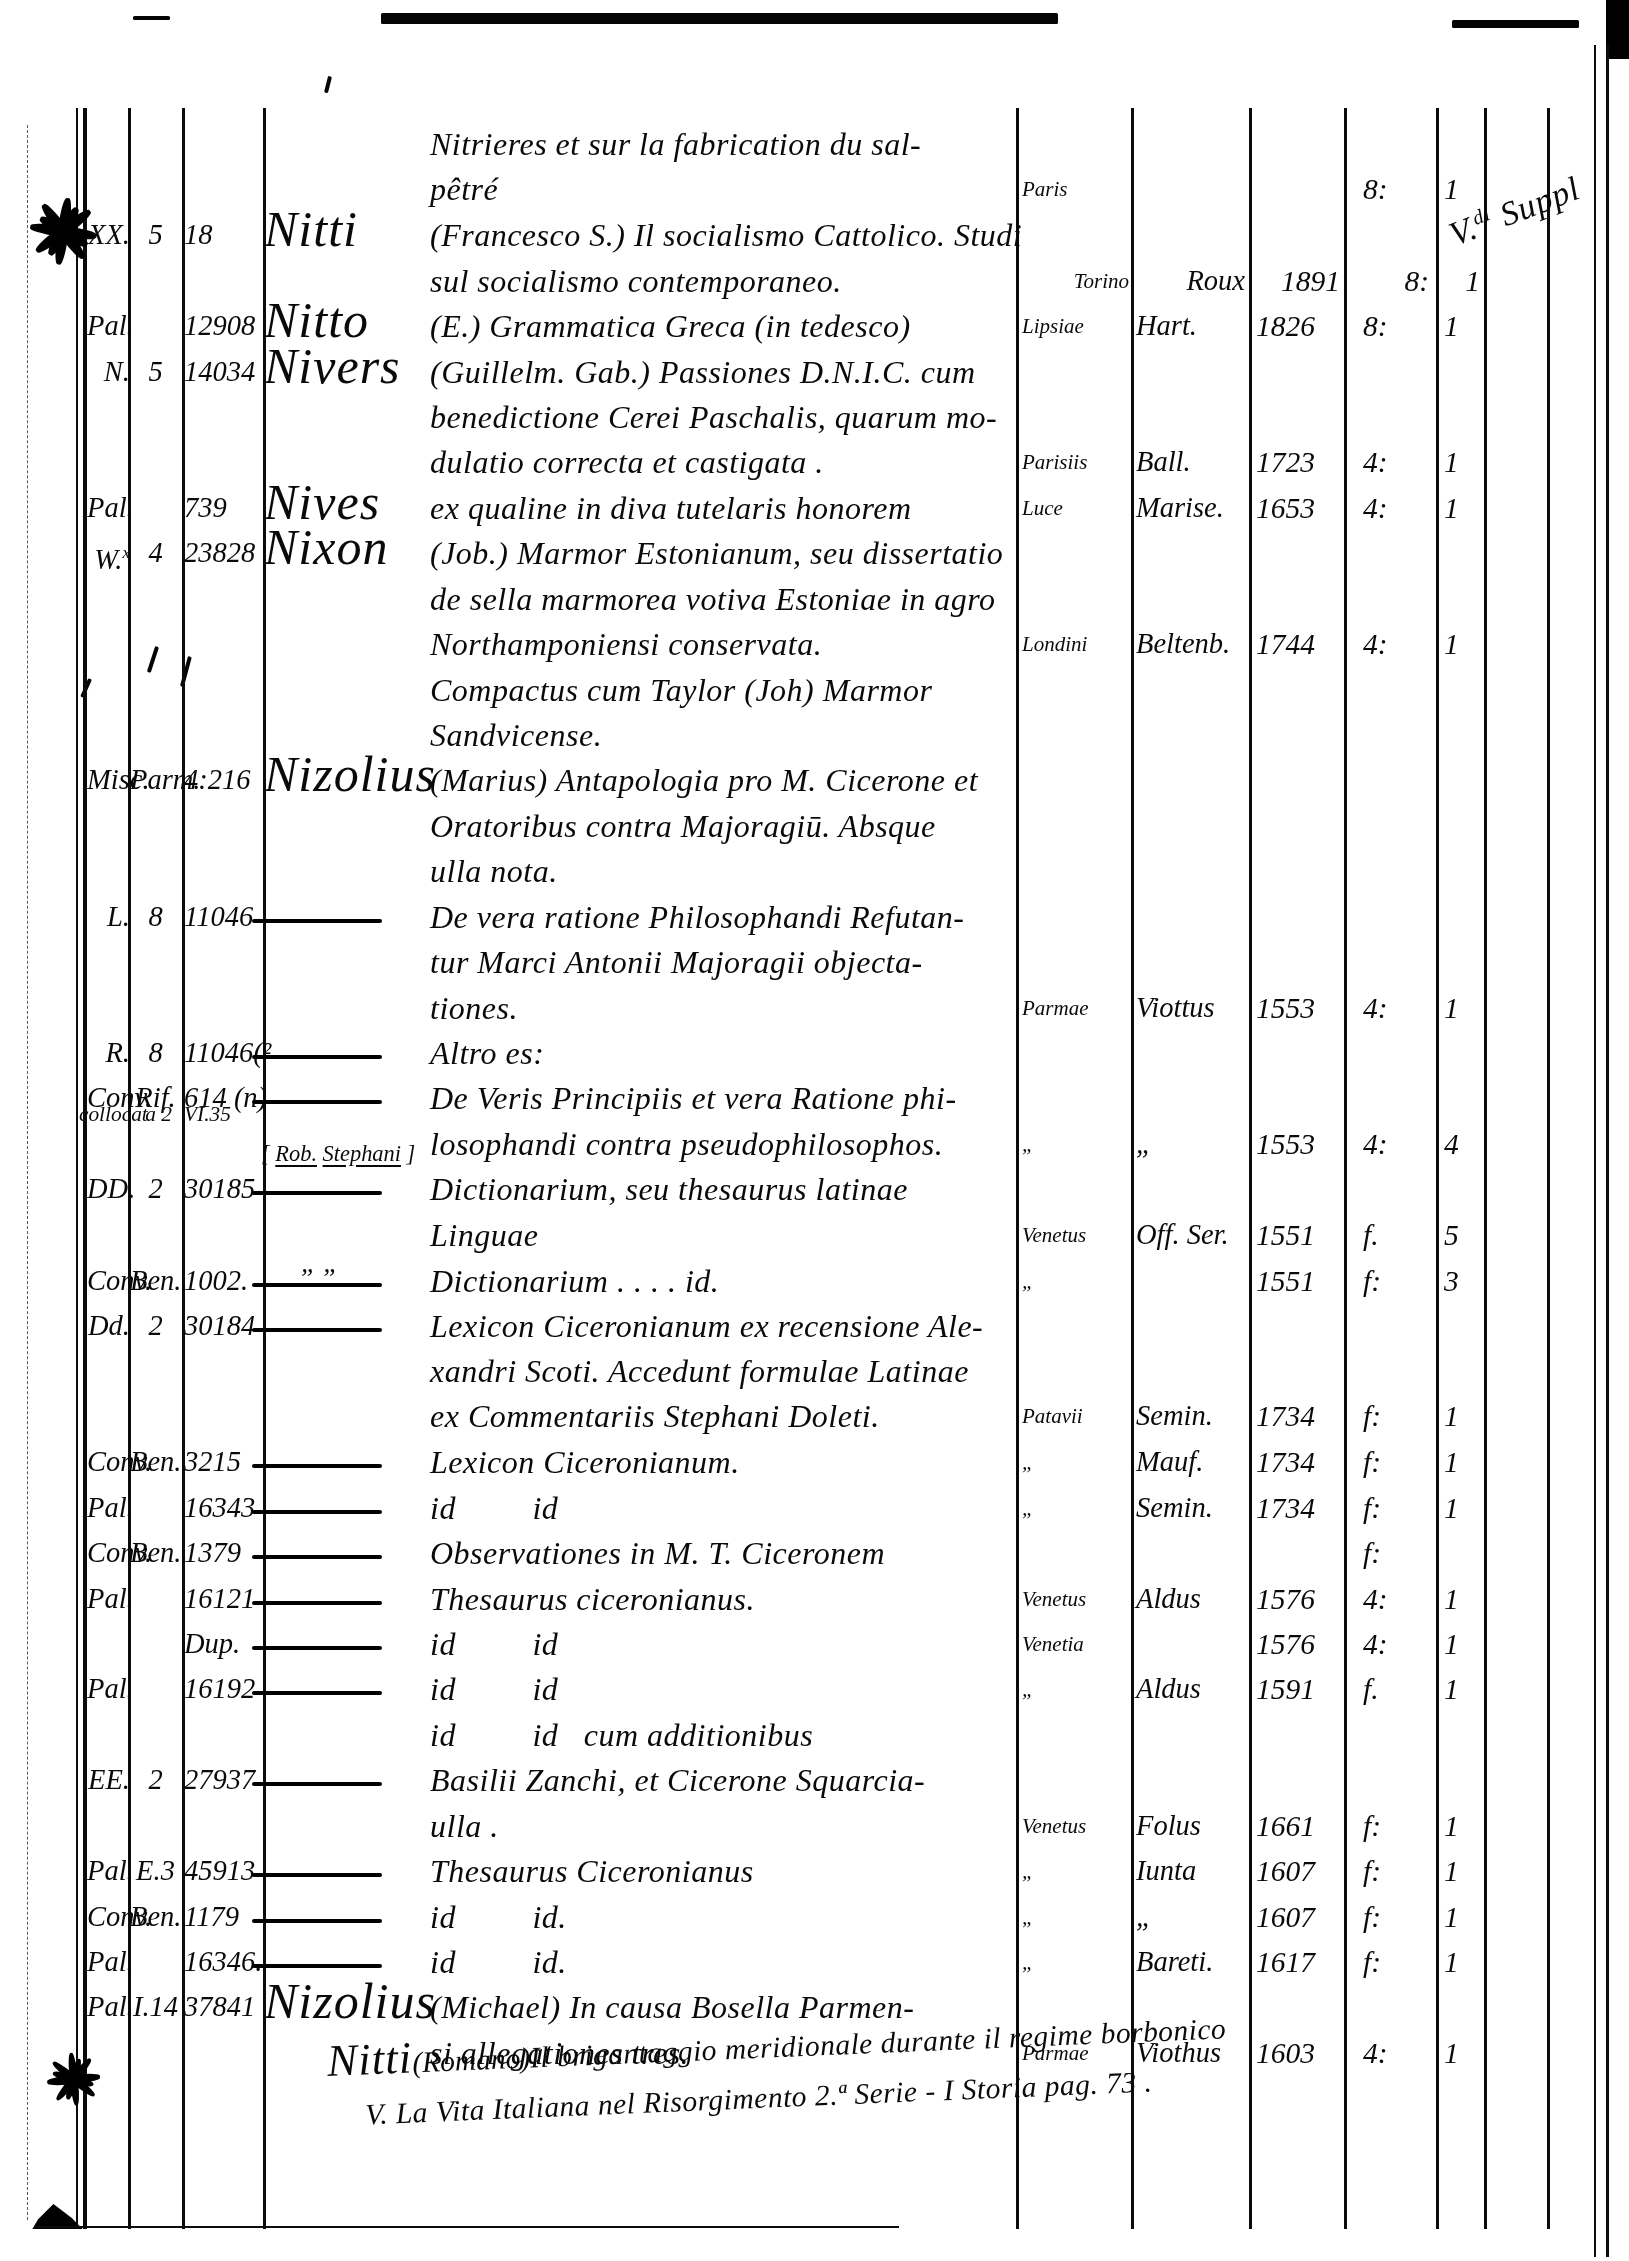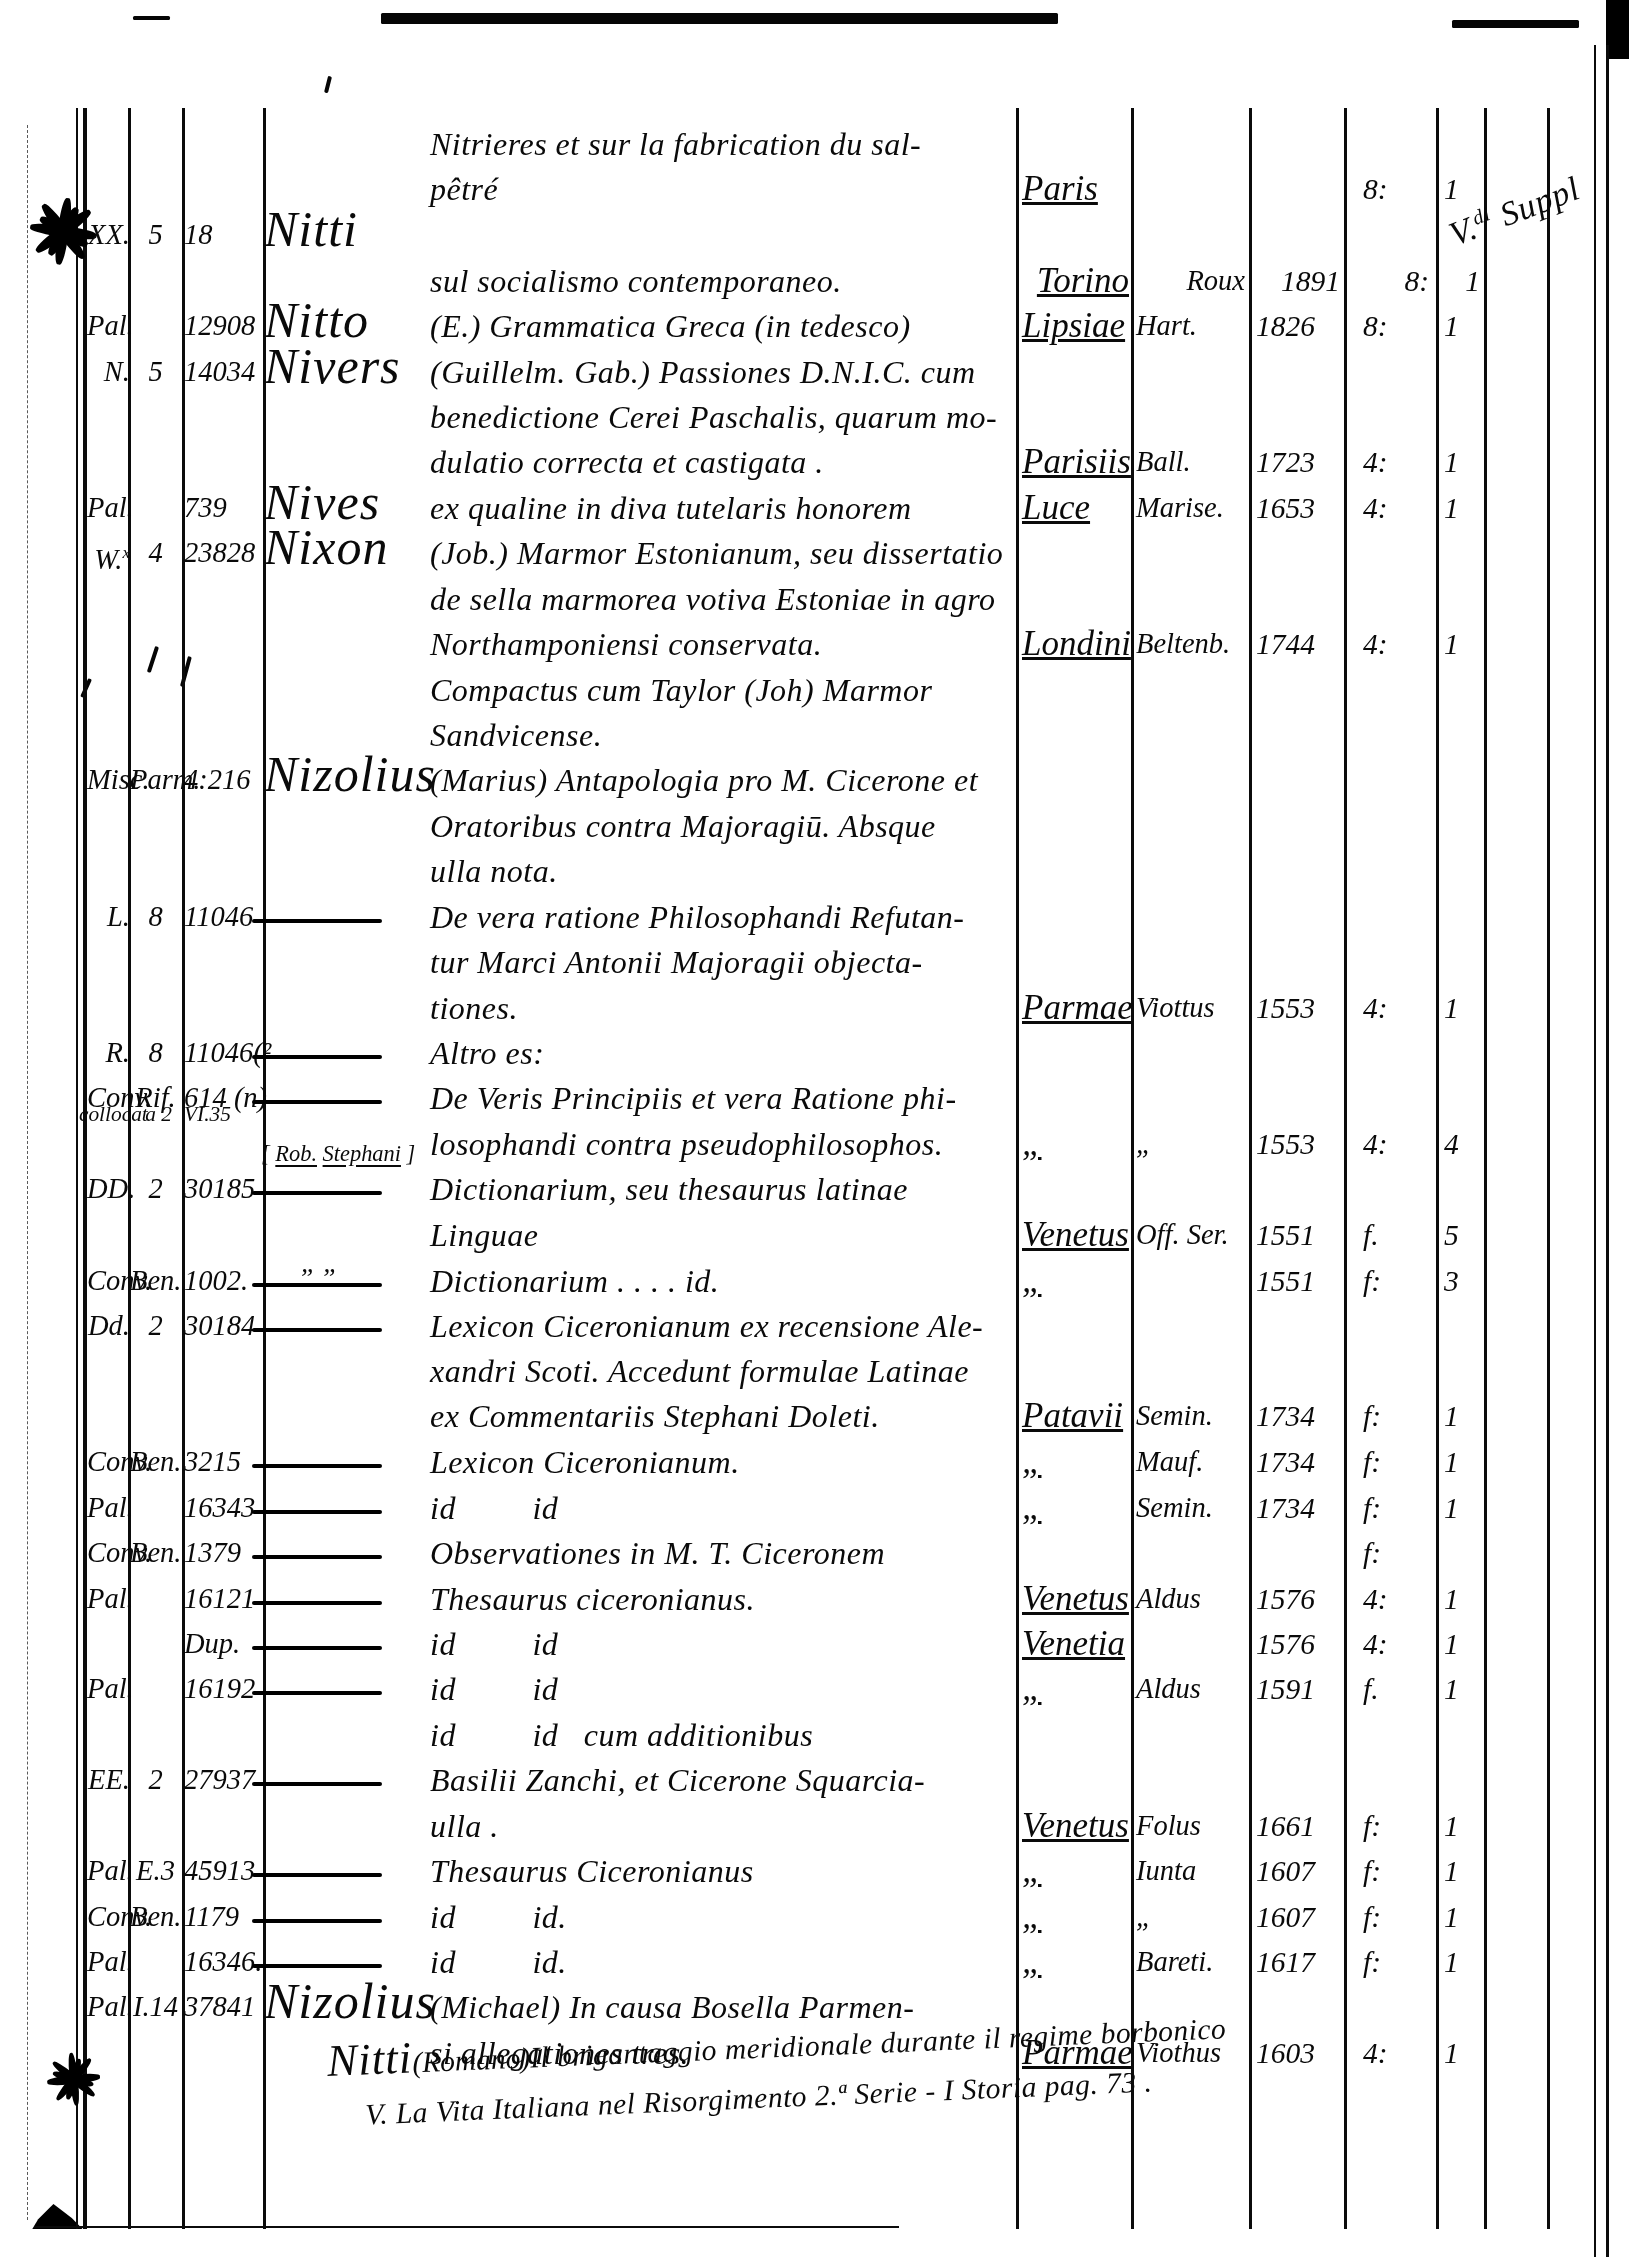--- a/index.html
+++ b/index.html
@@ -14,21 +14,21 @@
   .hline{position:absolute;height:2px;background:#0b0b0b;}
   .smear{position:absolute;background:#050505;border-radius:1.5px;}
   
   .row{position:absolute;left:0;width:1630px;height:46px;}
   .cell{position:absolute;font-style:italic;white-space:pre;line-height:46px;height:46px;}
   .c-shelf{left:87px;width:43px;font-size:28.5px;text-align:right;}
   .c-num{left:130px;width:51px;font-size:28.5px;text-align:center;}
   .c-cat{left:184px;width:79px;font-size:28.5px;}
   .c-auth{left:264px;font-size:50px;line-height:46px;top:-6.1px;letter-spacing:1px;}
   .c-text{left:430px;font-size:32px;letter-spacing:0.5px;}
-  .c-place{left:1022px;width:107px;font-size:35px;text-decoration:underline;}
+  .c-place{left:1022px;width:107px;font-size:21px;}
   .c-pub{left:1136px;width:109px;font-size:28.5px;}
   .c-year{left:1256px;width:84px;font-size:29.5px;}
   .c-fmt{left:1363px;width:66px;font-size:29.5px;}
   .c-cnt{left:1444px;width:36px;font-size:29.5px;}
   .sub{position:absolute;top:28.5px;left:0;font-size:21.4px;line-height:21.4px;font-style:italic;white-space:pre;}
   .dash{position:absolute;left:252px;top:25.4px;width:130px;height:0;border-bottom:4.6px solid #000;border-radius:2.5px;}
   .stephani{position:absolute;left:261px;top:-23.4px;font-size:22.4px;line-height:22.4px;font-style:italic;white-space:pre;}
   .stephani u{text-underline-offset:4.1px;}
   .dittopair{position:absolute;left:301px;top:-9.2px;font-size:27.5px;line-height:27.5px;font-style:italic;}
   .supx{font-size:60%;vertical-align:super;}
@@ -112,20 +112,21 @@
         <span class="cell c-text">pêtré</span>
         <span class="cell c-place">Paris</span>
         <span class="cell c-fmt">8:</span>
         <span class="cell c-cnt">1</span>
       </div>
       <div class="row" style="top: 212px;">
         <span class="cell c-shelf">XX.</span>
         <span class="cell c-num">5</span>
         <span class="cell c-cat">18</span>
         <span class="cell c-auth">Nitti</span>
+        <span class="cell c-text">(Francesco S.) Il socialismo Cattolico. Studi</span>
       </div>
       <div class="row" style="top: 258px; text-align: right;">
         <span class="cell c-text">sul socialismo contemporaneo.</span>
         <span class="cell c-place">Torino</span>
         <span class="cell c-pub">Roux</span>
         <span class="cell c-year">1891</span>
         <span class="cell c-fmt">8:</span>
         <span class="cell c-cnt">1</span>
       </div>
       <div class="row" style="top: 303px;">

